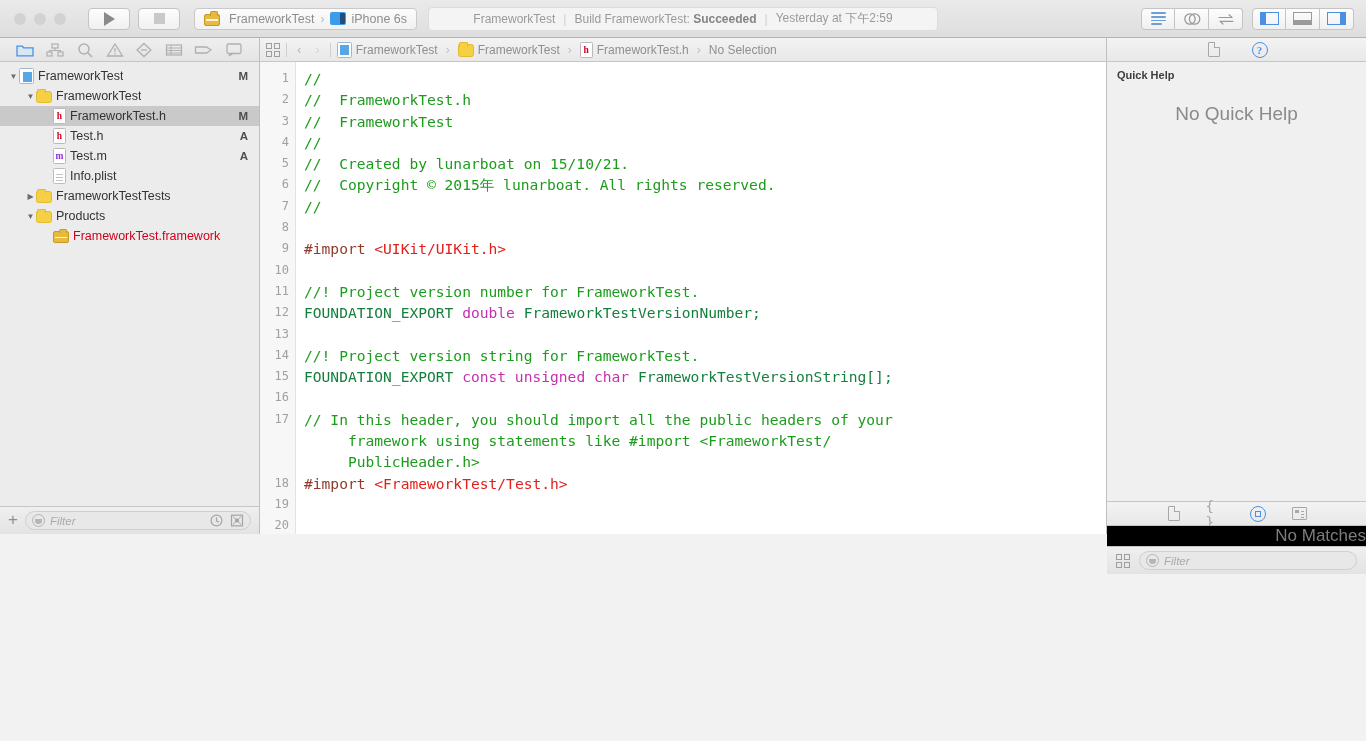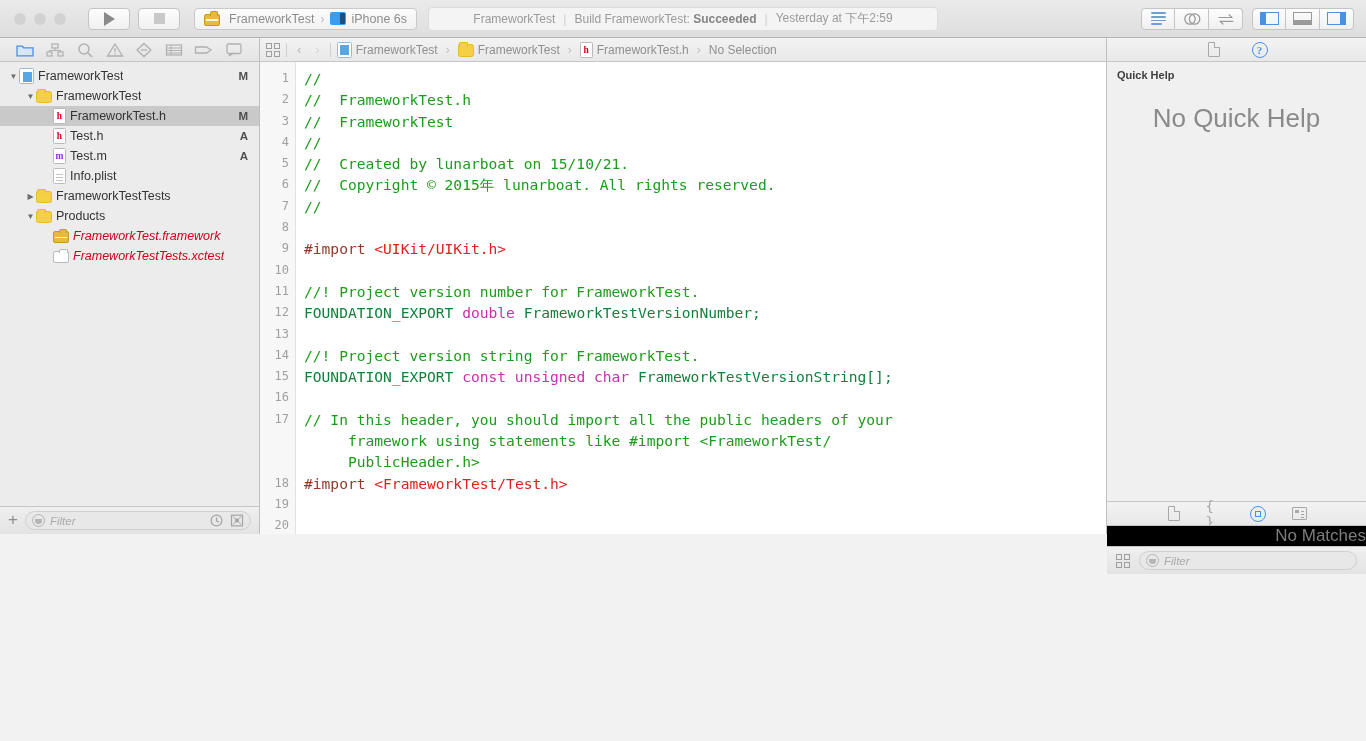--- a/index.html
+++ b/index.html
@@ -99,21 +99,21 @@
   #nav-tabs .nt.active { color: #4c90e2; }
 
   #nav-tree { flex: 1; overflow: hidden; background: #ececec; padding-top: 4px; }
   .row { height: 20px; display: flex; align-items: center; font-size: 12.5px; color: #333; position: relative; }
   .row.sel { background: #c9c9c9; }
   .tw { width: 11px; display: flex; align-items: center; justify-content: center; color: #6c6c6c; font-size: 8px; flex: 0 0 auto; }
   .tw.open::before { content: "\25BC"; }
   .tw.closed::before { content: "\25B6"; }
   .ficon { width: 16px; height: 16px; margin-right: 4px; flex: 0 0 auto; position: relative; }
   .lbl { white-space: nowrap; overflow: hidden; text-overflow: ellipsis; }
-  .lbl.red { color: #d0021b; font-style: italic; }
+  .lbl.red { color: #d0021b; }
   .badge { position: absolute; right: 11px; font-size: 11.5px; font-weight: bold; color: #4f4f4f; }
 
   
   .ic-proj { width: 15px; height: 16px; background: #fff; border: 1px solid #9fb9d4; border-radius: 1.5px; overflow: hidden; }
   .ic-proj::before { content: ""; position: absolute; left: 2.5px; top: 2.5px; width: 9px; height: 10px; background: #56a6e8; }
   .ic-folder { width: 16px; height: 12.5px; background: #f5cf44; border-radius: 1.5px 2.5px 2.5px 2.5px; position: relative; margin-top: 2px; border: 1px solid #e4bb2c; }
   .ic-folder::before { content: ""; position: absolute; left: 0; top: -3px; width: 7px; height: 3.5px; background: #f5cf44; border-radius: 1.5px 1.5px 0 0; border: 1px solid #e4bb2c; border-bottom: none; }
   .ic-file { width: 13px; height: 16px; background: #fff; border: 1px solid #b9b9b9; border-radius: 1.5px; display: flex; align-items: center; justify-content: center; font-size: 9.5px; font-weight: bold; font-family: "Liberation Serif", serif; }
   .ic-file.h { color: #d0021b; }
   .ic-file.m { color: #8a2be2; }
@@ -208,21 +208,21 @@
   .circsq-ico { width: 16px; height: 16px; border-radius: 50%; border: 1.8px solid currentColor; display: flex; align-items: center; justify-content: center; }
   .circsq-ico i { display: block; width: 6px; height: 6px; border: 1.5px solid currentColor; }
   .media-ico { width: 15px; height: 13px; border: 1.4px solid currentColor; border-radius: 1px; position: relative; }
   .media-ico::before { content: ""; position: absolute; left: 2px; top: 2px; width: 4px; height: 3px; background: currentColor; }
   .media-ico::after { content: ""; position: absolute; left: 8px; top: 2.5px; right: 2px; height: 1.3px; background: currentColor;
     box-shadow: 0 3px 0 currentColor, 0 6px 0 currentColor; }
 
   #quickhelp-pane { height: 440px; background: #f0f0f0; border-bottom: 1px solid #c6c6c6; display: flex; flex-direction: column; }
   #qh-title { font-size: 11px; font-weight: bold; color: #3d3d3d; padding: 7px 0 0 10px; }
   #qh-body { flex: 1; display: flex; align-items: flex-start; justify-content: center; padding-top: 22px; }
-  #qh-body .empty { font-size: 26px; color: #8a8a8a; }
+  #qh-body .empty { font-size: 19px; color: #8a8a8a; }
 
   #library-pane { flex: 1; display: flex; flex-direction: column; min-height: 0; }
   #lib-body { flex: 1; background: #000000; display: flex; align-items: center; justify-content: flex-end; }
   #lib-body .empty { font-size: 17px; color: #7d7d7d; }
   #lib-bottom {
     height: 28px; min-height: 28px;
     background: linear-gradient(to bottom,#efefef,#e3e3e3);
     border-top: 1px solid #c6c6c6;
     display: flex; align-items: center; padding: 0 9px; gap: 9px;
   }
@@ -414,26 +414,20 @@
             <span style="display:inline-block;width:25px"></span>
             <span class="tw open"></span>
             <span class="ficon ic-folder"></span>
             <span class="lbl">Products</span>
           </div>
           <div class="row">
             <span style="display:inline-block;width:42px"></span>
             <span class="tw"></span>
             <span class="ficon ic-case"></span>
             <span class="lbl red">FrameworkTest.framework</span>
-          </div>
-          <div class="row">
-            <span style="display:inline-block;width:42px"></span>
-            <span class="tw"></span>
-            <span class="ficon ic-xctest"></span>
-            <span class="lbl red">FrameworkTestTests.xctest</span>
           </div>
         </div>
 
       <div id="nav-bottom">
         <span class="plus">+</span>
         <div class="filter-field">
           <span class="circ-ico"></span>
           <span class="fl-txt">Filter</span>
           <span class="mini-ico">
             <svg width="13" height="13" viewBox="0 0 13 13">

